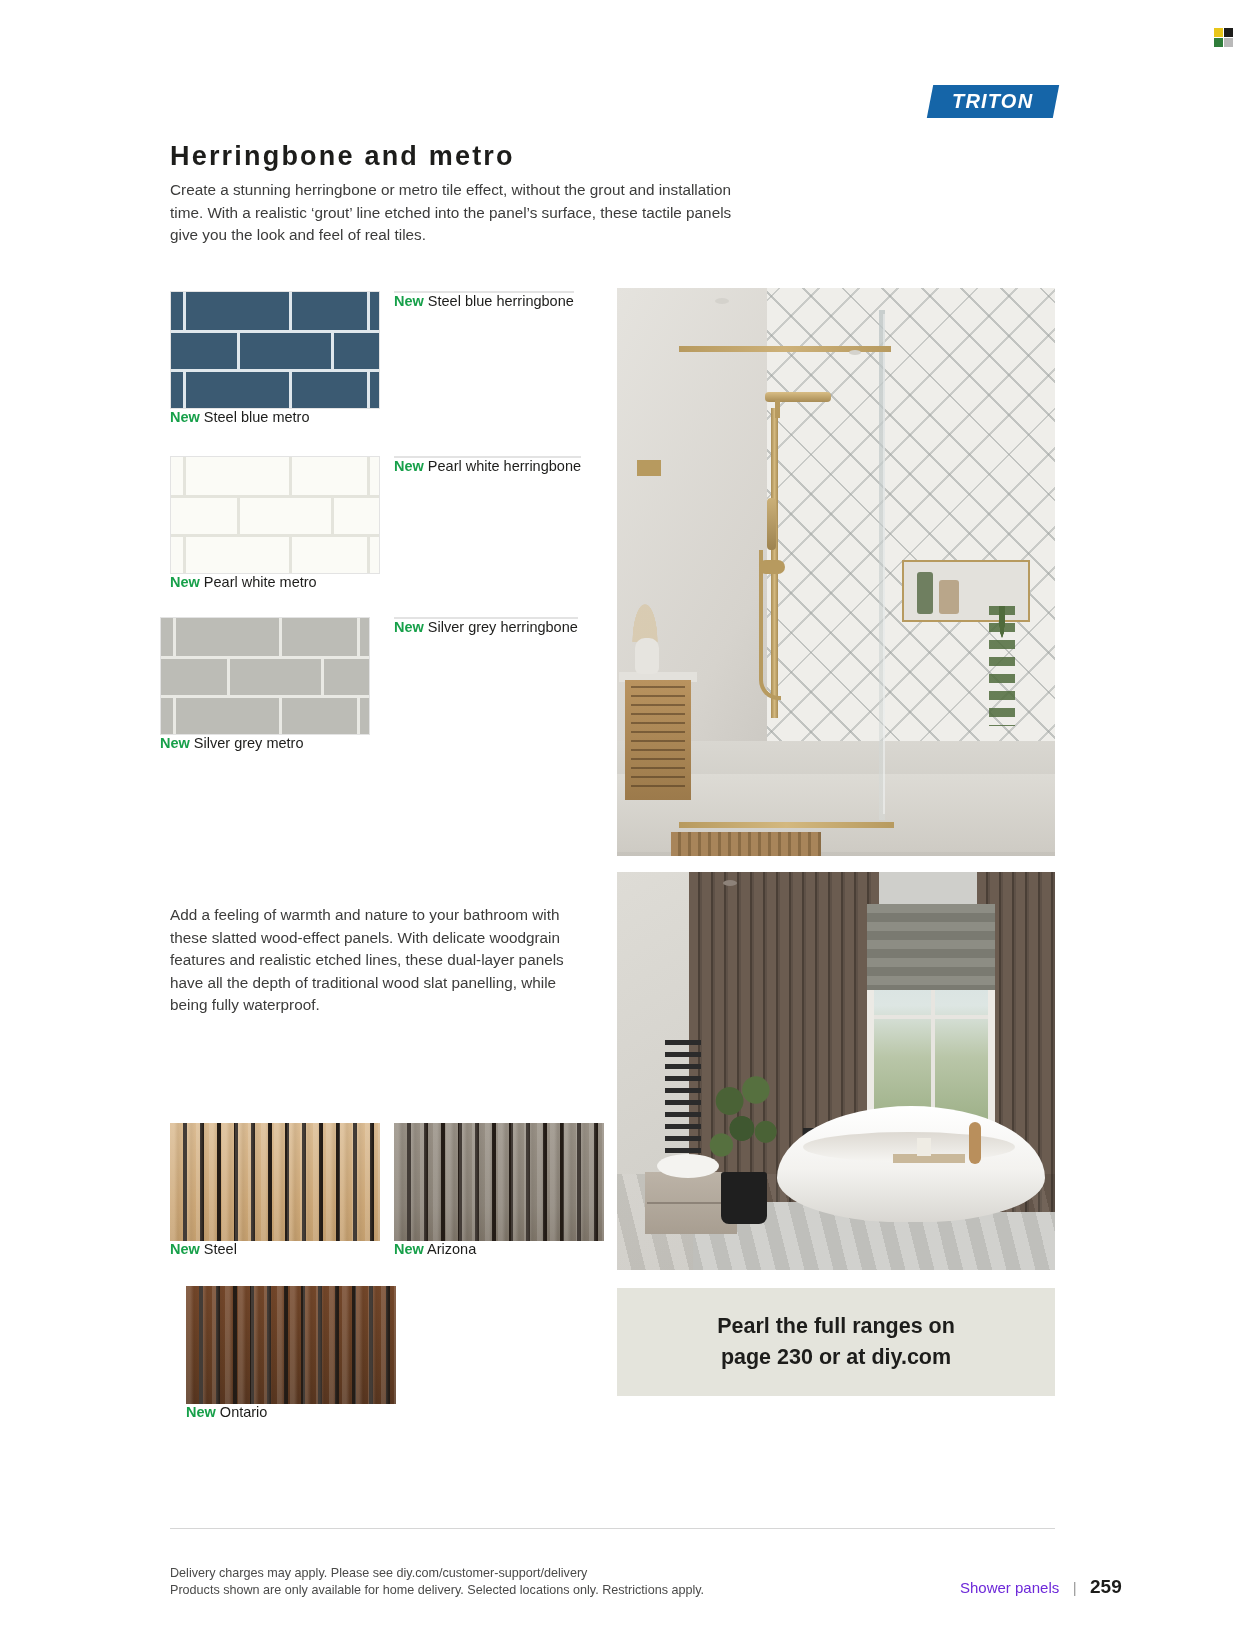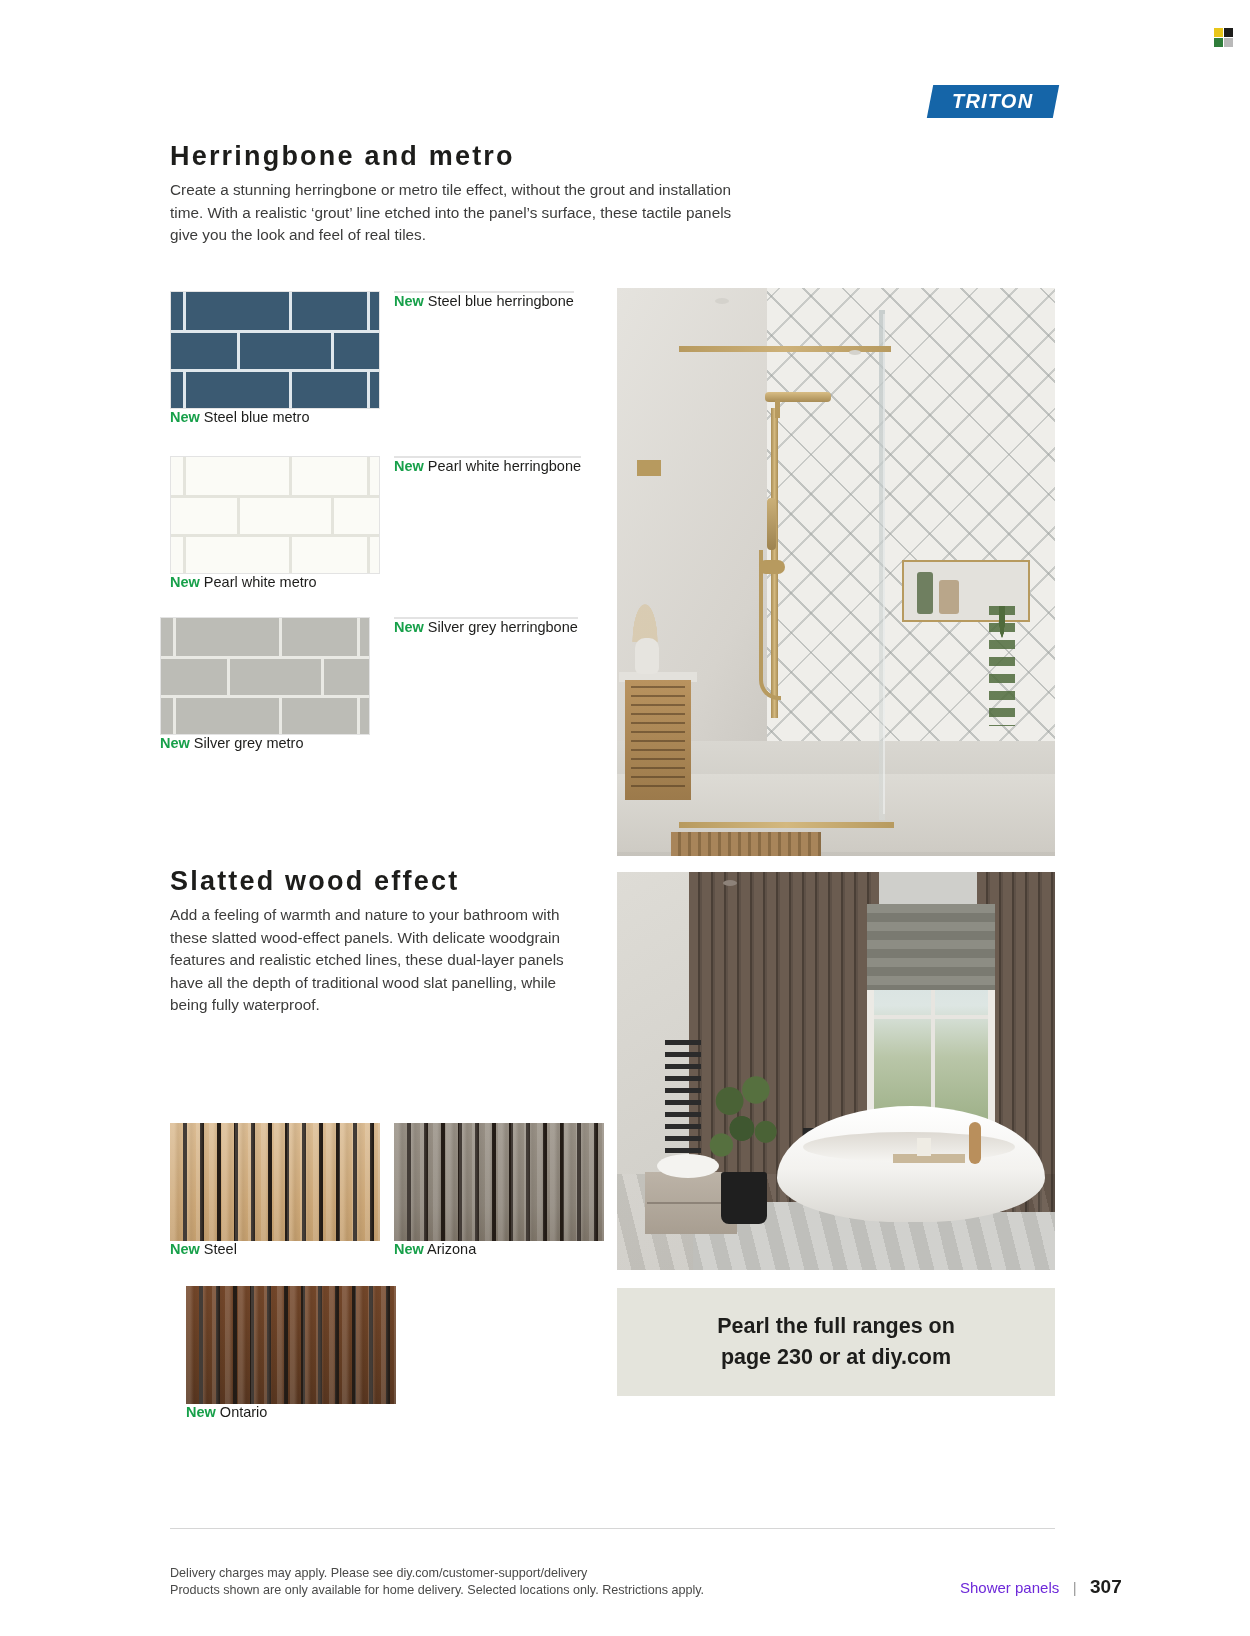--- a/index.html
+++ b/index.html
@@ -460,21 +460,20 @@
         background-image:
           repeating-linear-gradient(45deg, rgba(0,0,0,0) 0 38px, #dcdcd6 38px 41px),
           repeating-linear-gradient(-45deg, rgba(0,0,0,0) 0 38px, #dcdcd6 38px 41px);"></div>
     </div>
     <div class="sw-label">
       <span class="new">New</span>
       <span>Silver grey herringbone</span>
     </div>
   </div>
 
-  <div class="h-sec" id="h-slatted">Slatted wood effect</div>
   <div class="p-sec" id="p-slatted">Add a feeling of warmth and nature to your bathroom with these slatted wood-effect panels. With delicate woodgrain features and realistic etched lines, these dual-layer panels have all the depth of traditional wood slat panelling, while being fully waterproof.</div>
 
   <div class="swatch-wrap" style="left:170px; top:1123px;">
     <div class="swatch wood">
       <div class="slat">
         <div class="grain" style="background:
            linear-gradient(180deg,#dcbd94,#cda878 70%,#c49f6f),
            repeating-linear-gradient(180deg, rgba(120,85,45,.10) 0 2px, rgba(0,0,0,0) 2px 7px);"></div>
         <div class="slots"></div>
         <div class="sheen"></div>
@@ -585,16 +584,16 @@
   </div>
 
   <div class="footer-rule"></div>
   <div class="footer-note">
     <div>Delivery charges may apply. Please see diy.com/customer-support/delivery</div>
     <div>Products shown are only available for home delivery. Selected locations only. Restrictions apply.</div>
   </div>
   <div class="footer-right-wrap">
     <span class="footer-right" style="position:static;">Shower panels</span>
     <span class="sep" style="color:#9a9a9a; margin:0 9px; font-size:15px;">|</span>
-    <span class="pg" style="font-weight:bold; font-size:19px;">307</span>
+    <span class="pg" style="font-weight:bold; font-size:19px;">259</span>
   </div>
 
 </div>
 
 </body></html>

